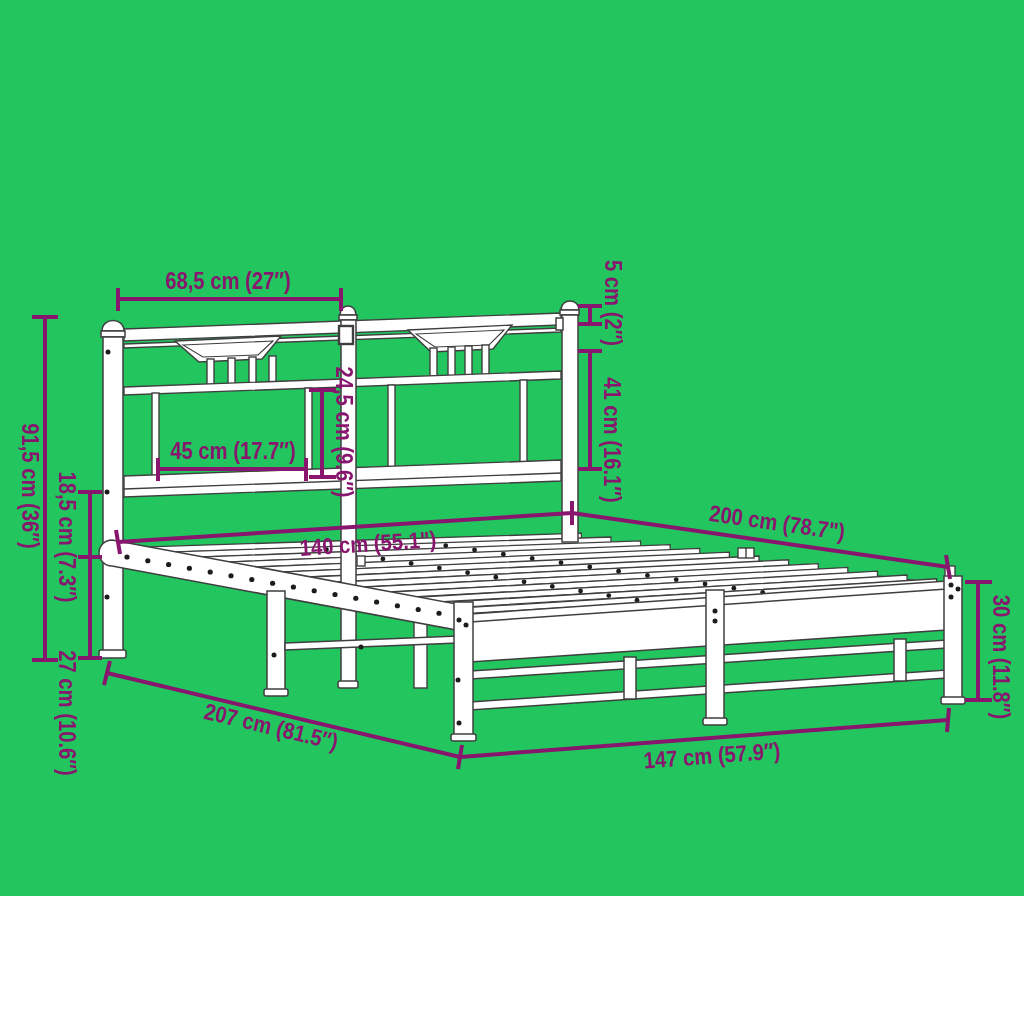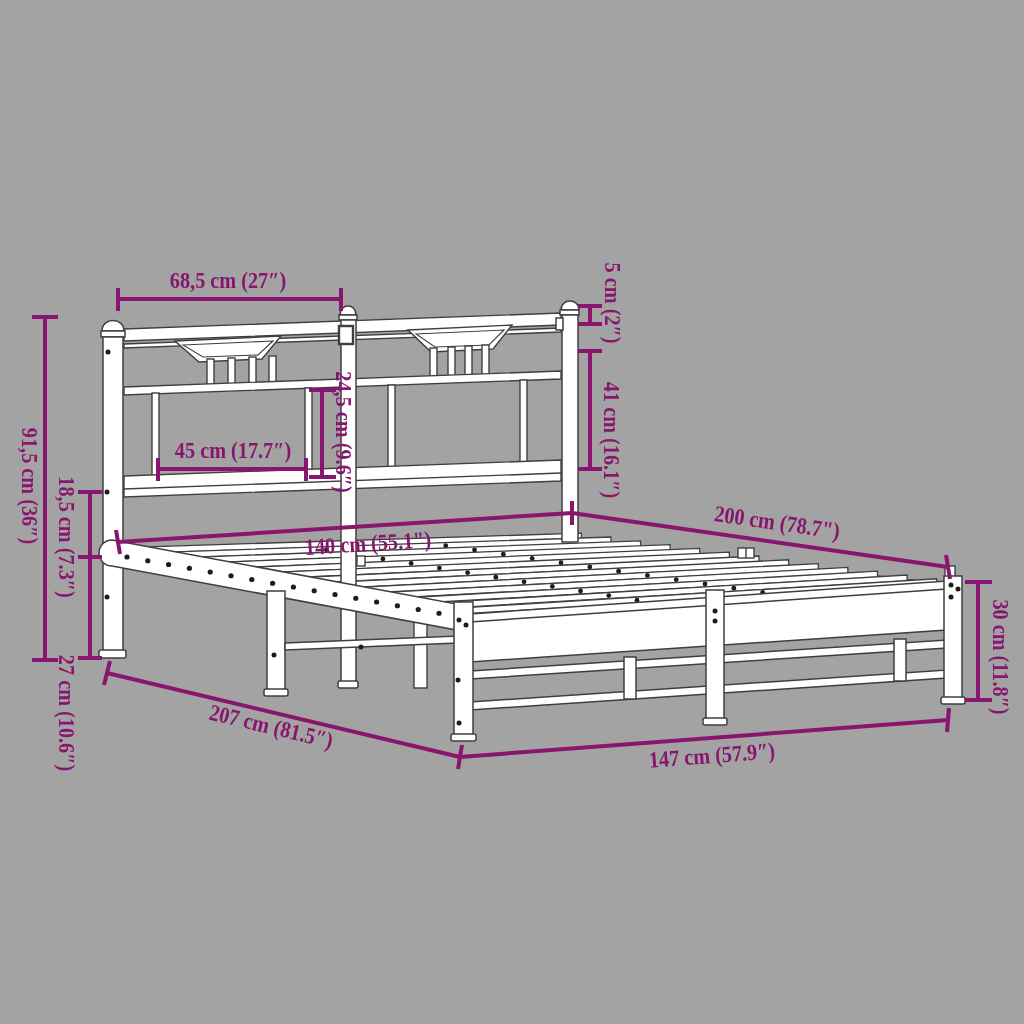--- a/index.html
+++ b/index.html
@@ -1,18 +1,18 @@
 <!DOCTYPE html>
 <html><head>
 <meta charset="utf-8">
 <style>
   html,body{margin:0;padding:0;background:#fff;}
   #stage{
-    position:relative;width:1024px;height:1024px;background:#a3a3a3;overflow:hidden;
-    font-family:Liberation Serif, serif;
+    position:relative;width:1024px;height:896px;background:#22c55e;overflow:hidden;
+    font-family:Liberation Sans, sans-serif;
   }
   #lineart{position:absolute;left:0;top:0;}
   .dim-label{
     position:absolute;color:#88166F;font-weight:bold;font-size:23px;
     white-space:nowrap;transform-origin:center center;
   }
   .r0  {transform:translate(-50%,-50%) scaleX(0.88);}
   .r90 {transform:translate(-50%,-50%) rotate(90deg) scaleX(0.88);}
   .rm4 {transform:translate(-50%,-50%) rotate(-3.7deg) scaleX(0.88);}
   .rp8 {transform:translate(-50%,-50%) rotate(8.1deg) scaleX(0.88);}

